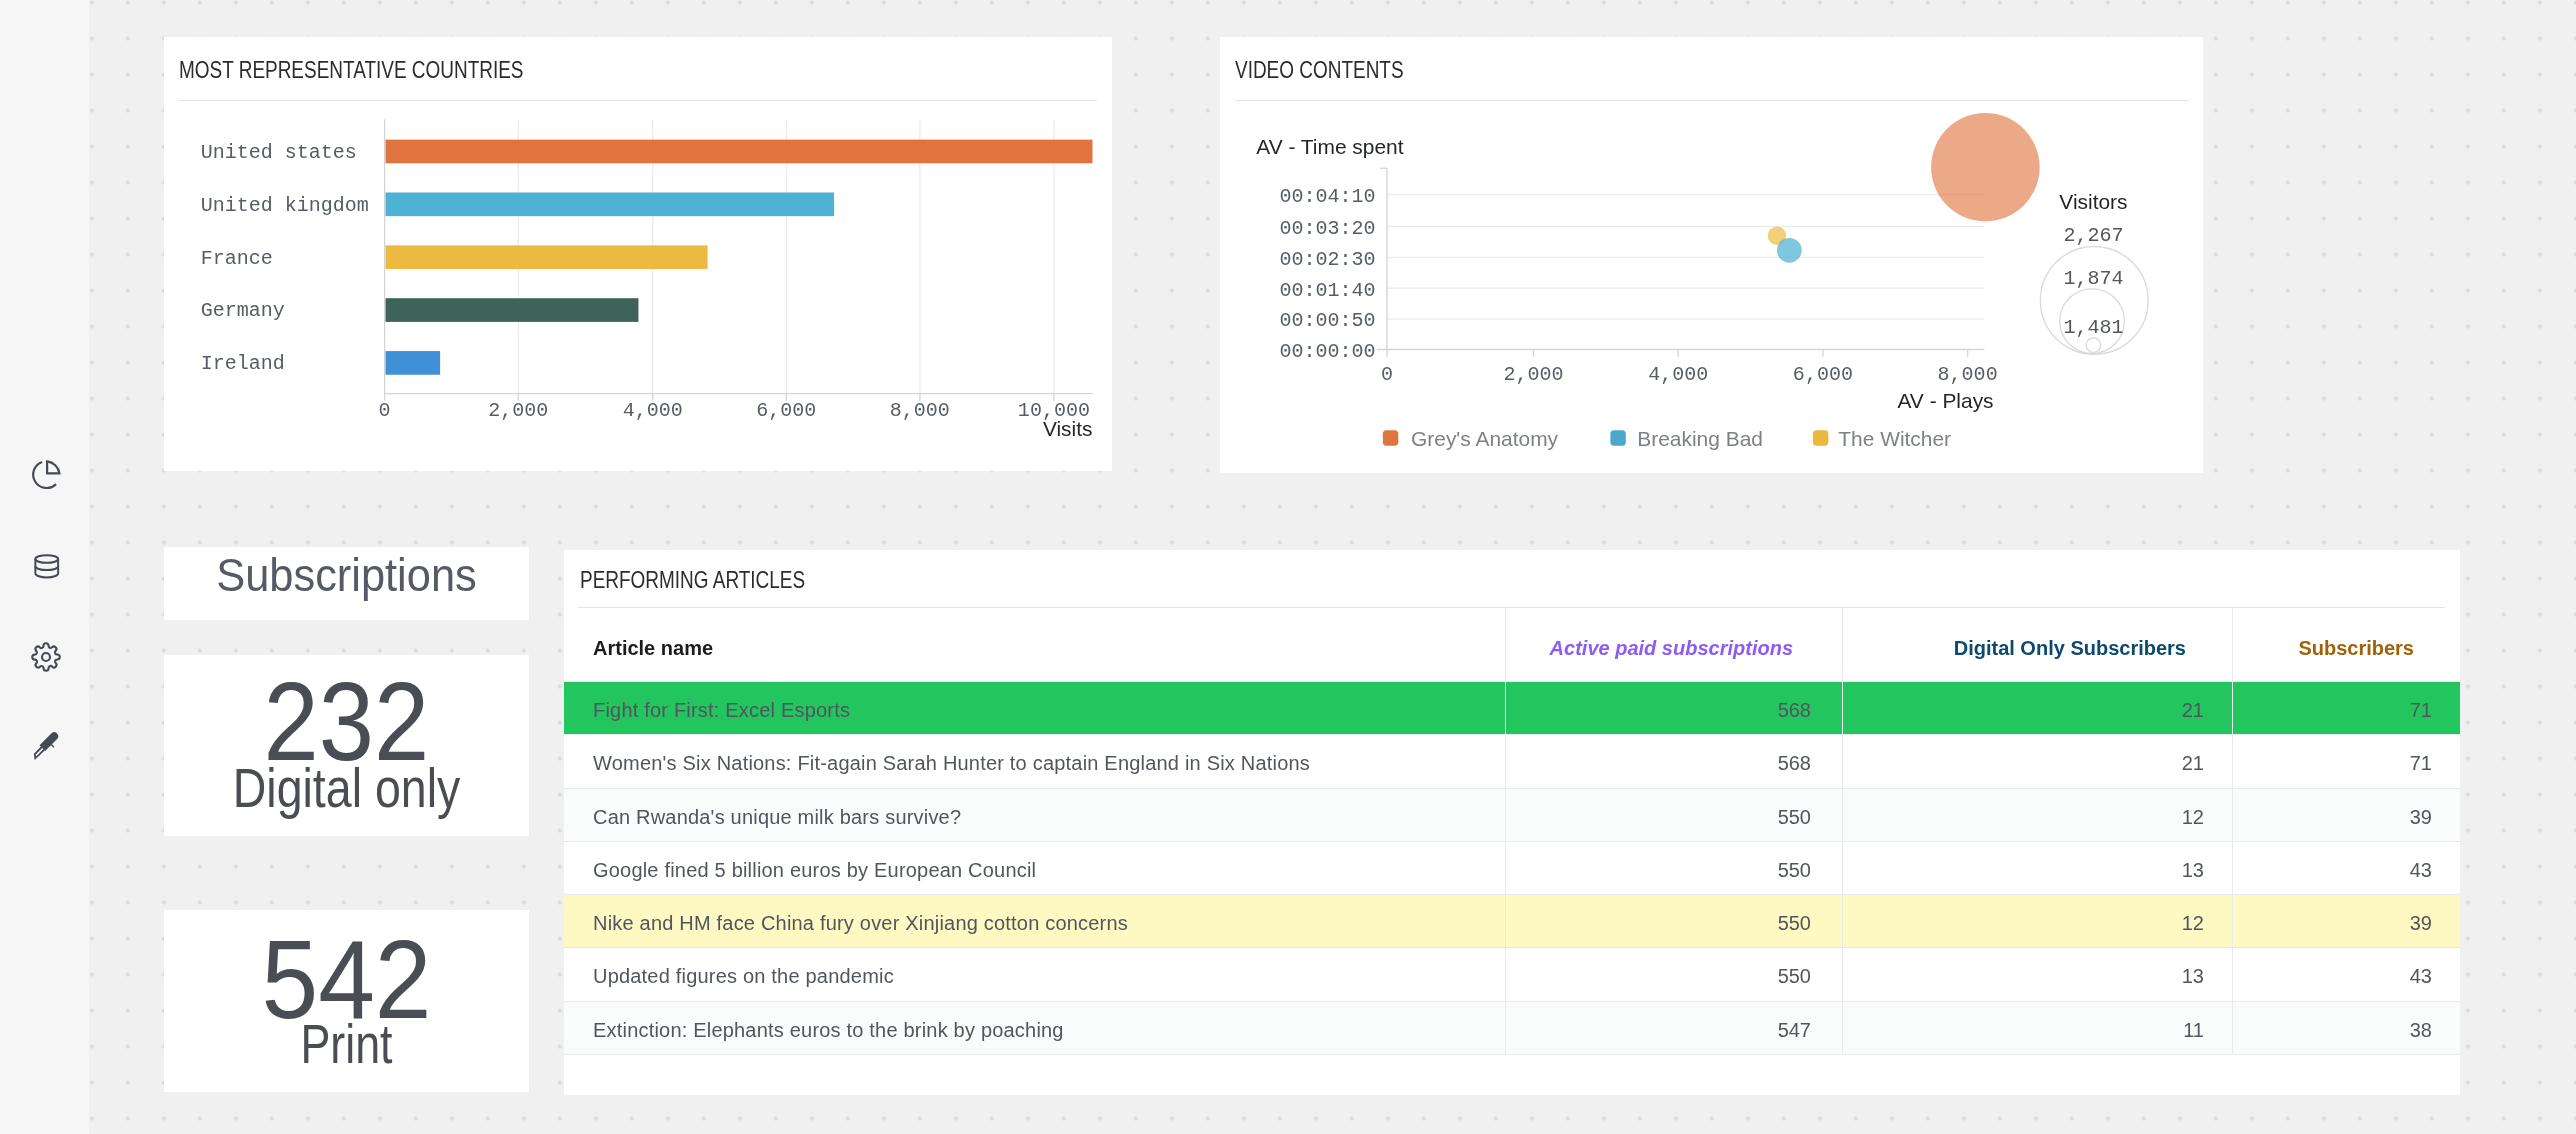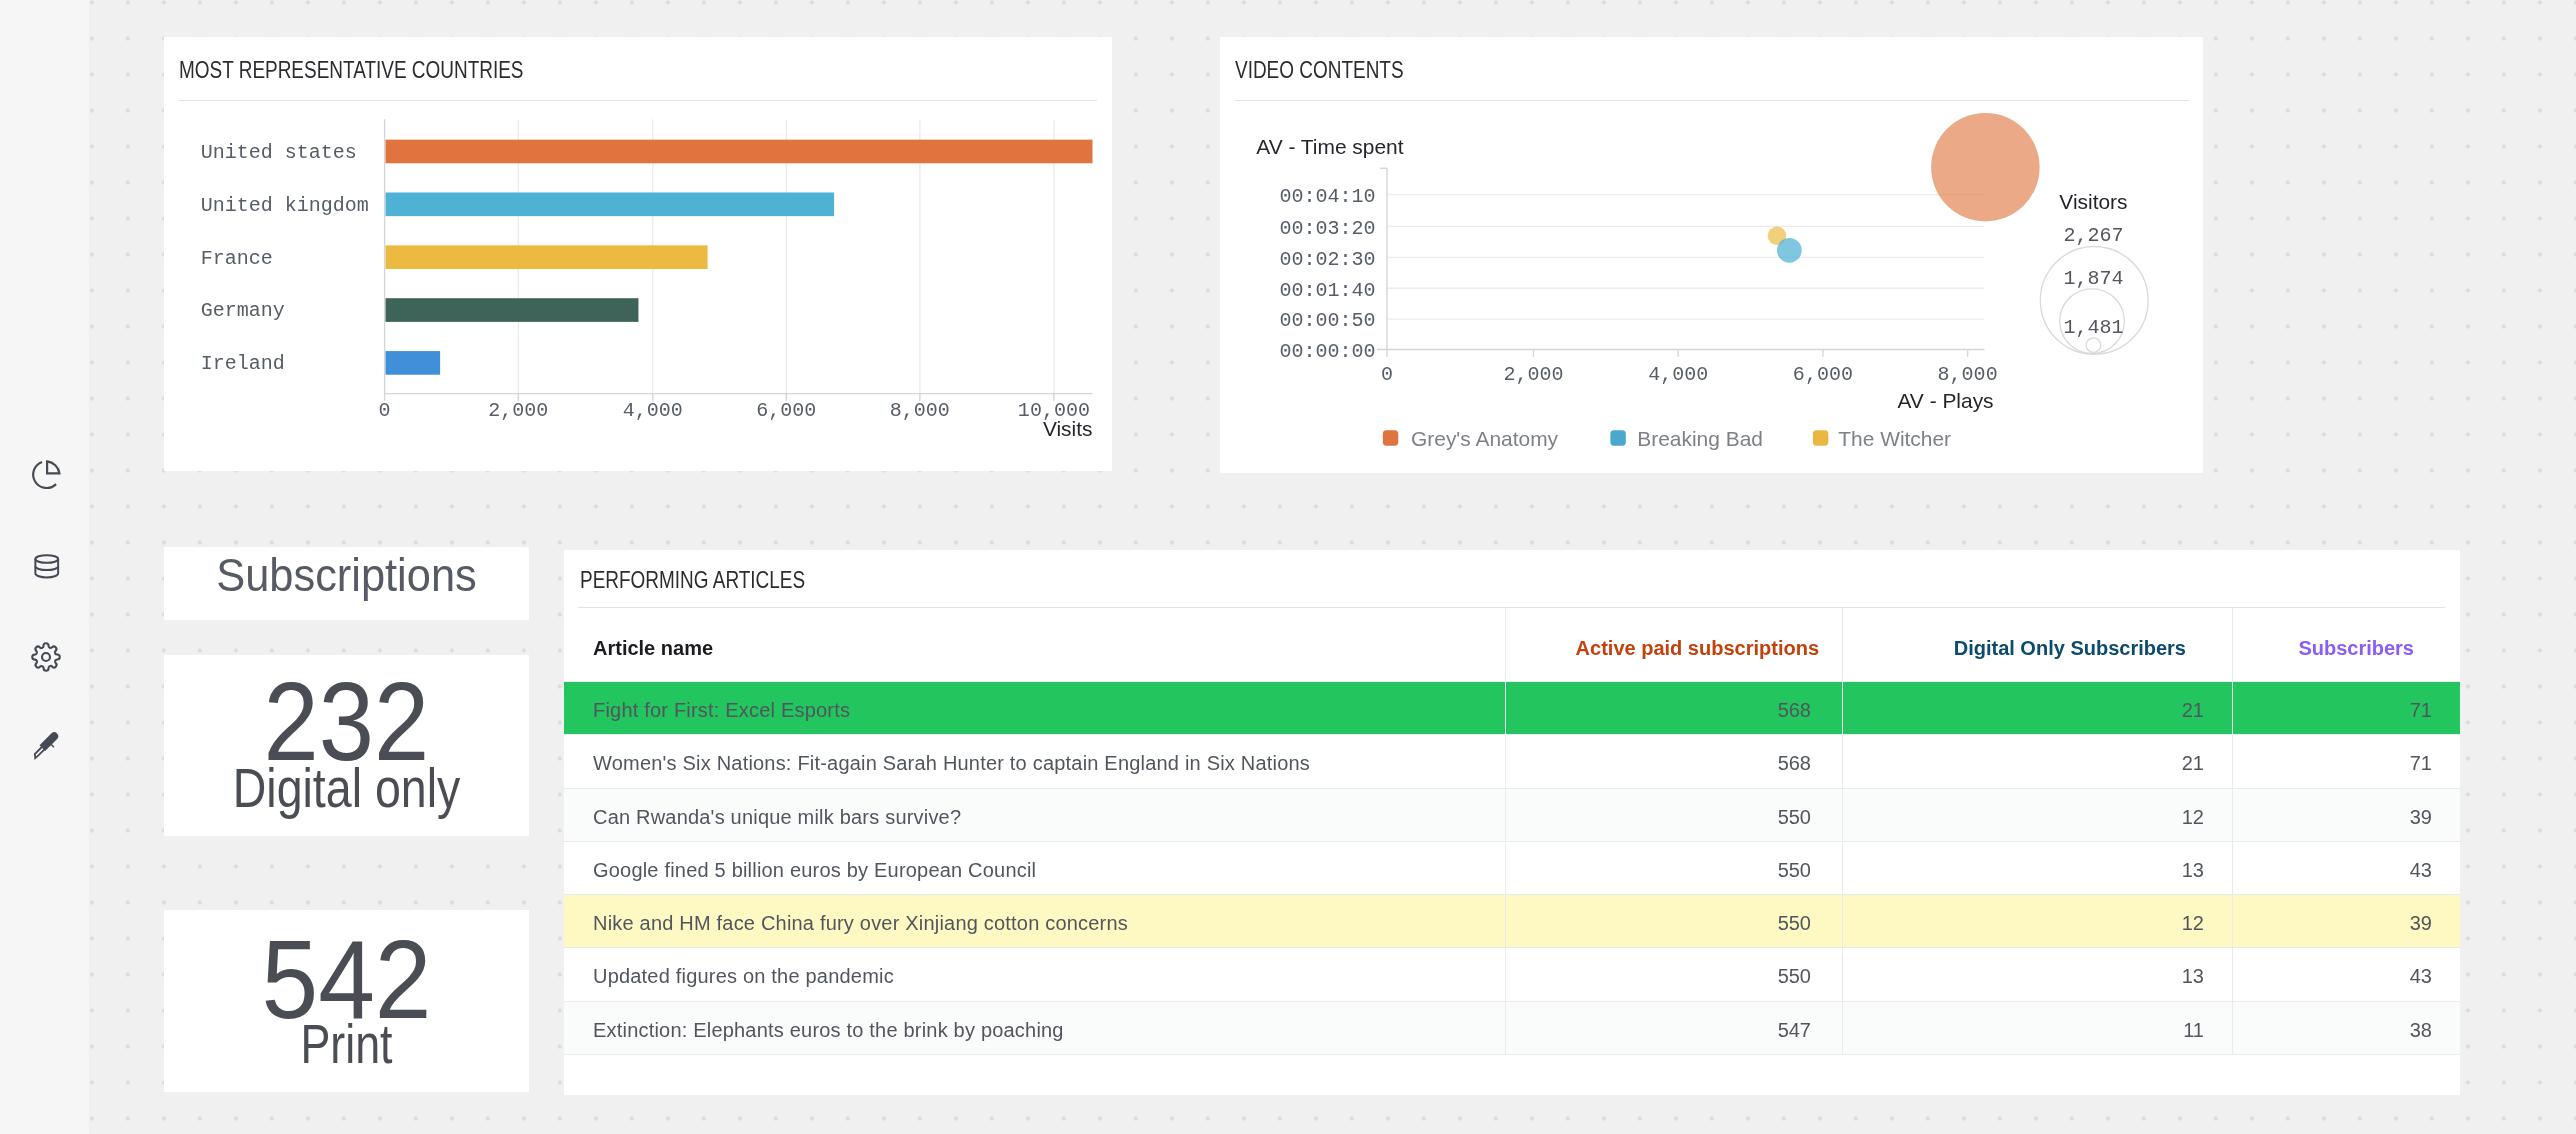--- a/index.html
+++ b/index.html
@@ -168,23 +168,23 @@
 <div class="bignum" style="top:924px;transform:scaleX(0.91);">542</div>
 <div class="bigsub" style="top:1016px;transform:scaleX(0.80);">Print</div>
 
 <div class="card" style="left:564px;top:550px;width:1896px;height:545px;"></div>
 <div class="ctitle" style="left:580px;top:566px;">PERFORMING ARTICLES</div>
 <div class="divider" style="left:578px;top:607px;width:1867px;"></div>
 <div style="position:absolute;left:564px;top:550px;width:1896px;height:545px;font-size:20px;color:#51565e;">
 
   <div style="position:absolute;left:0;top:58px;width:1878px;height:73px;">
     <span style="position:absolute;left:29px;top:29px;font-weight:bold;color:#1a1c20;">Article name</span>
-    <span style="position:absolute;right:623px;top:29px;font-weight:bold;color:#c2410c;">Active paid subscriptions</span>
+    <span style="position:absolute;right:649px;top:29px;font-weight:bold;color:#8b5cf6;font-style:italic;">Active paid subscriptions</span>
     <span style="position:absolute;right:256px;top:29px;font-weight:bold;color:#0c4a6e;">Digital Only Subscribers</span>
-    <span style="position:absolute;right:28px;top:29px;font-weight:bold;color:#8b5cf6;">Subscribers</span>
+    <span style="position:absolute;right:28px;top:29px;font-weight:bold;color:#a16207;">Subscribers</span>
   </div>
 
   <div class="trow" style="top:131px;background:#22c55e;">
       <span class="c1">Fight for First: Excel Esports</span>
       <span class="c2">568</span>
       <span class="c3">21</span>
       <span class="c4">71</span>
     </div>
   <div class="trow" style="top:184px;">
       <span class="c1">Women's Six Nations: Fit-again Sarah Hunter to captain England in Six Nations</span>

